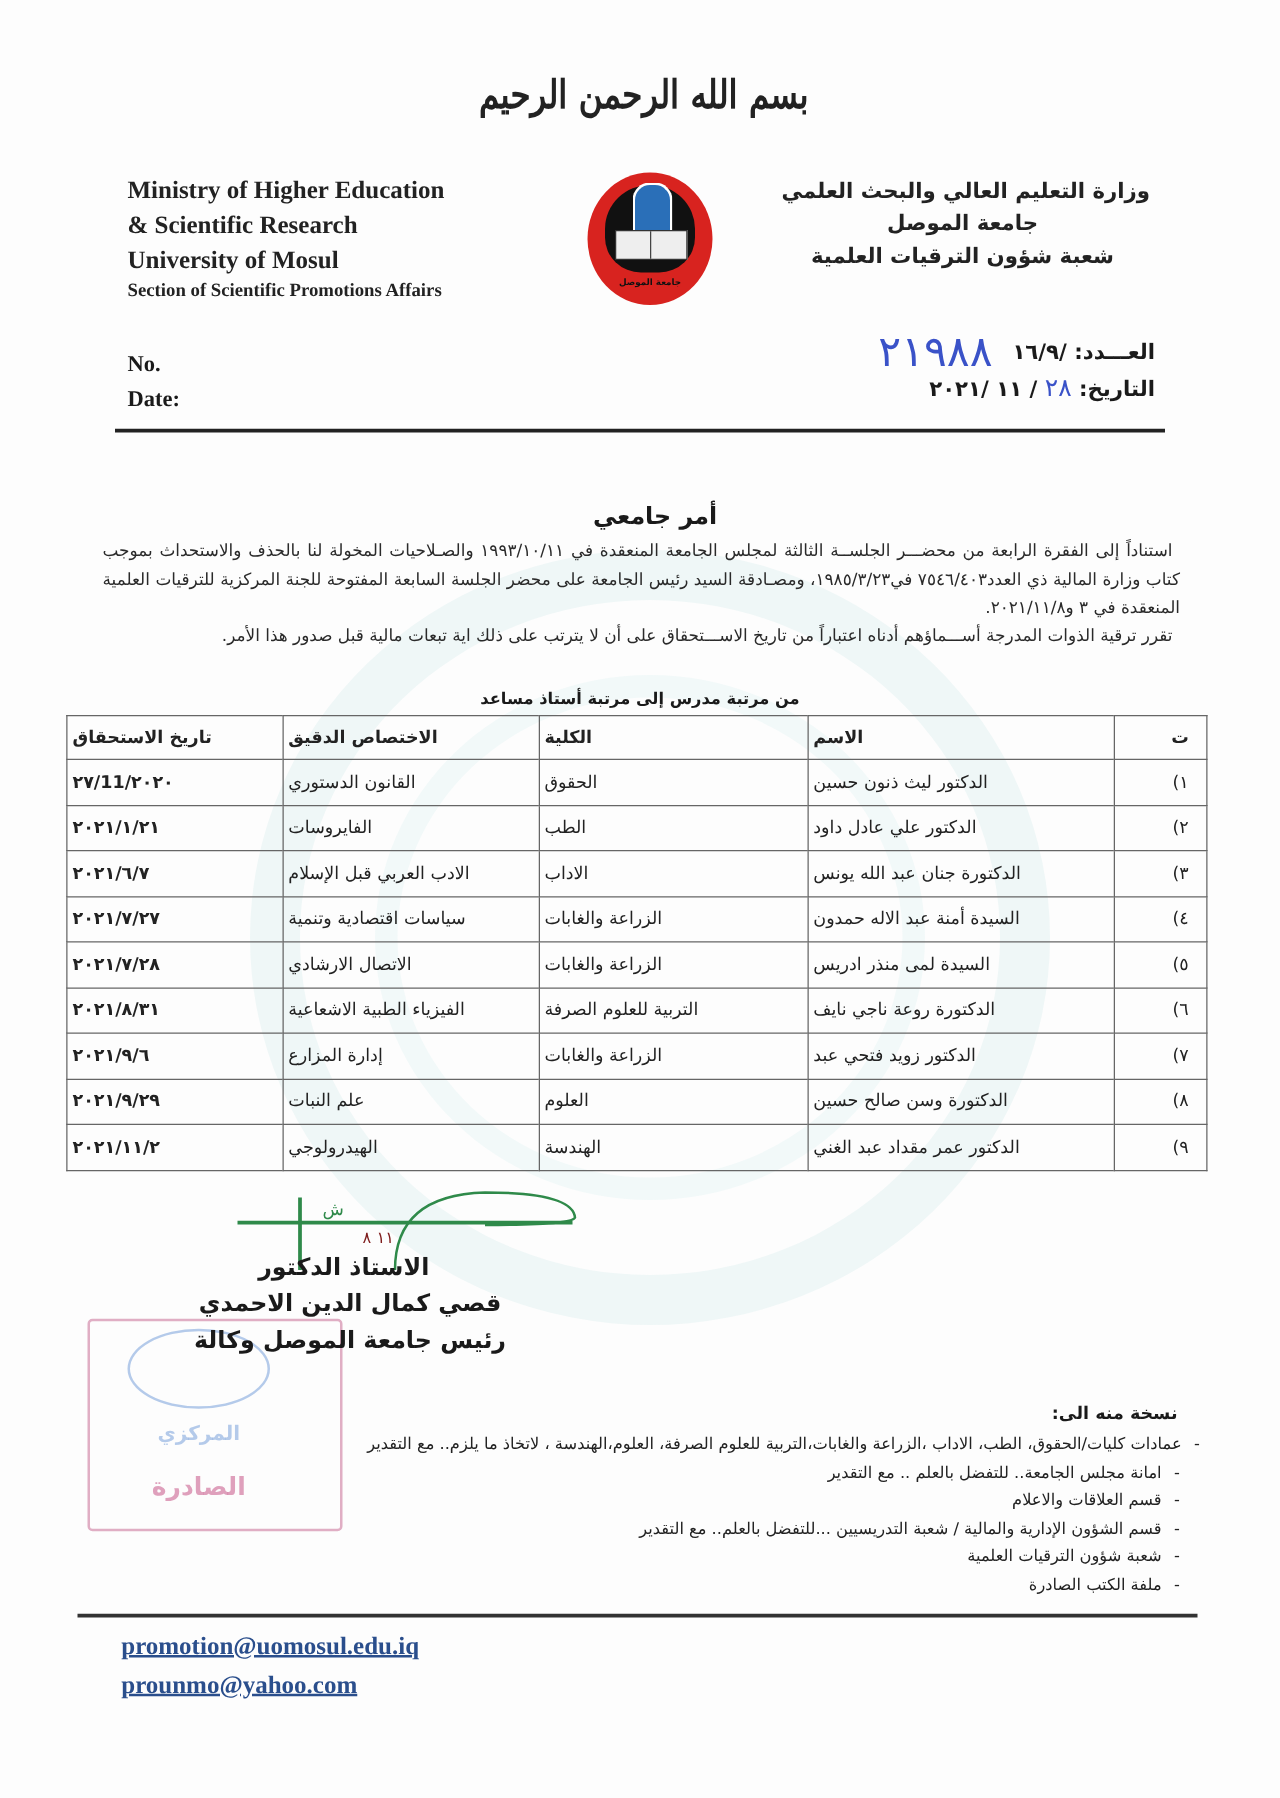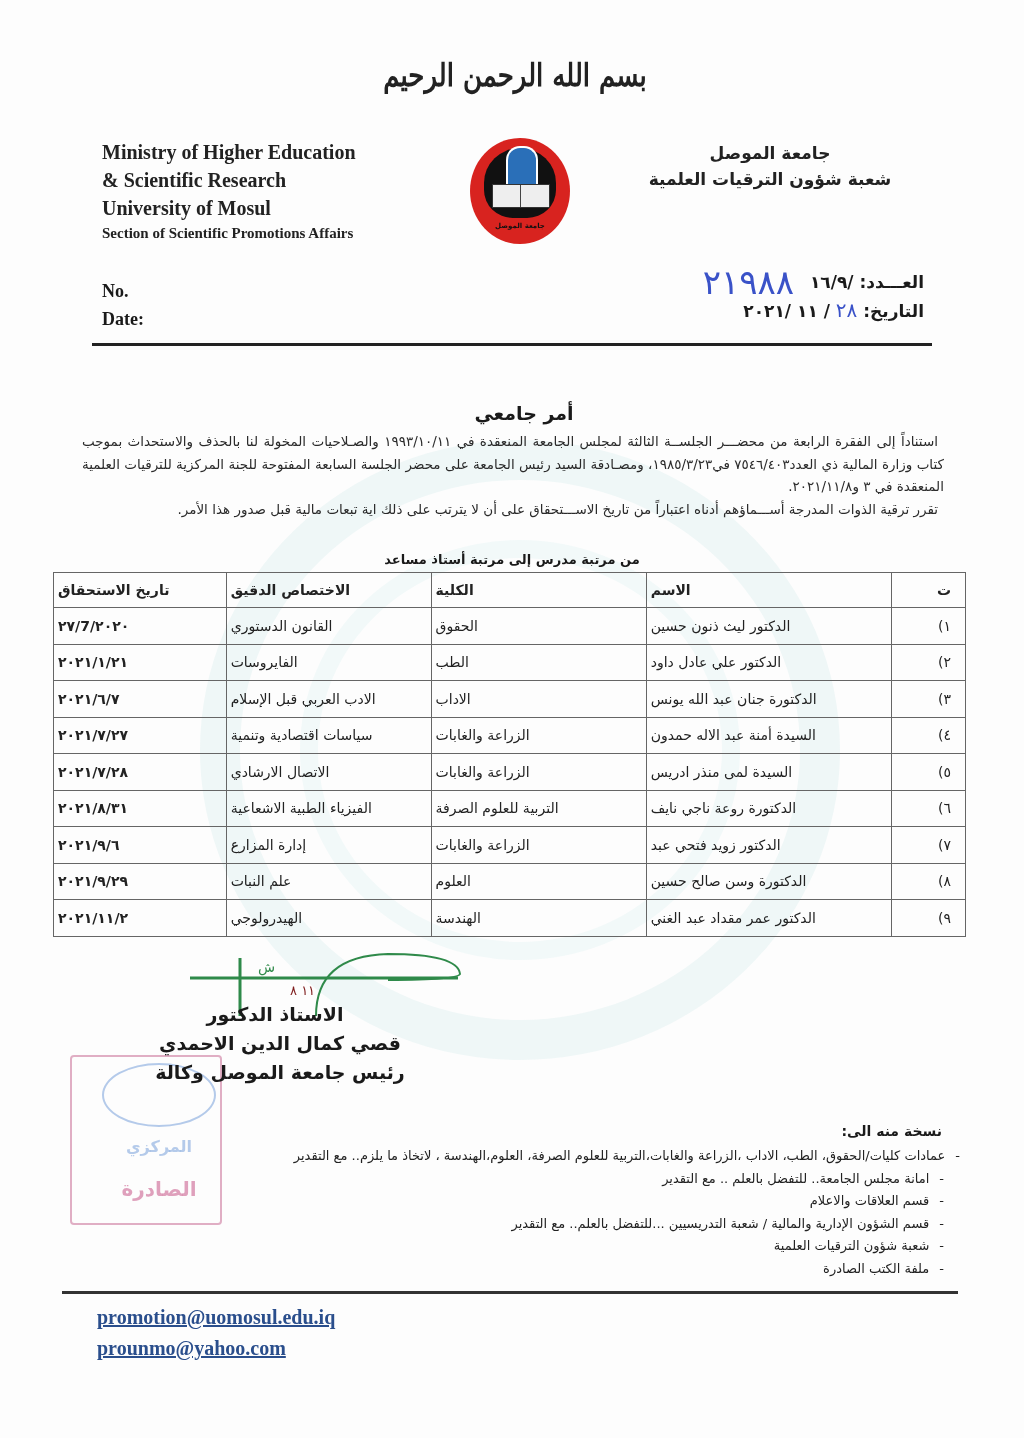--- a/index.html
+++ b/index.html
@@ -123,21 +123,21 @@
   .sig-block {
     position: absolute; left: 150px; top: 1000px; width: 260px;
     direction: rtl; text-align: center; font-weight: bold; font-size: 19px; line-height: 29px;
   }
   .sig-block .l1 { padding-right: 10px; }
   .sig-date {
     position: absolute; left: 290px; top: 983px; color: #7f1d1d; font-size: 13px; letter-spacing: 8px;
   }
   
   .stamp {
-    position: absolute; left: 70px; top: 1055px; width: 152px; height: 170px;
+    position: absolute; left: 70px; top: 1055px; width: 204px; height: 170px;
     border: 2px solid rgba(200, 110, 150, 0.55); border-radius: 4px; box-sizing: border-box;
   }
   .stamp .circle {
     position: absolute; left: 30px; top: 6px; width: 110px; height: 60px;
     border-radius: 50%; border: 2px solid rgba(90, 140, 210, 0.45);
   }
   .stamp .t1 {
     position: absolute; left: 0; top: 80px; width: 174px; text-align: center; direction: rtl;
     color: rgba(90, 140, 210, 0.45); font-size: 16px; font-weight: bold;
   }
@@ -181,20 +181,21 @@
 </div>
 
 <div class="logo">
   <div class="inner"></div>
   <div class="tower"></div>
   <div class="book"></div>
   <div class="ring-text">جامعة الموصل</div>
 </div>
 
 <div class="ar-head">
+  <div class="l1">وزارة التعليم العالي والبحث العلمي</div>
   <div>جامعة الموصل</div>
   <div>شعبة شؤون الترقيات العلمية</div>
 </div>
 
 <div class="no-date">
   <div>No.</div>
   <div>Date:</div>
 </div>
 
 <div class="ref-ar">
@@ -230,21 +231,21 @@
       <th class="c-spec">الاختصاص الدقيق</th>
       <th class="c-date">تاريخ الاستحقاق</th>
     </tr>
   </thead>
   <tbody>
     <tr>
       <td class="c-idx">١)</td>
       <td class="c-name">الدكتور ليث ذنون حسين</td>
       <td class="c-college">الحقوق</td>
       <td class="c-spec">القانون الدستوري</td>
-      <td class="c-date">٢٠٢٠/7/٢٧</td>
+      <td class="c-date">٢٠٢٠/11/٢٧</td>
     </tr>
     <tr>
       <td class="c-idx">٢)</td>
       <td class="c-name">الدكتور علي عادل داود</td>
       <td class="c-college">الطب</td>
       <td class="c-spec">الفايروسات</td>
       <td class="c-date">٢٠٢١/١/٢١</td>
     </tr>
     <tr>
       <td class="c-idx">٣)</td>

